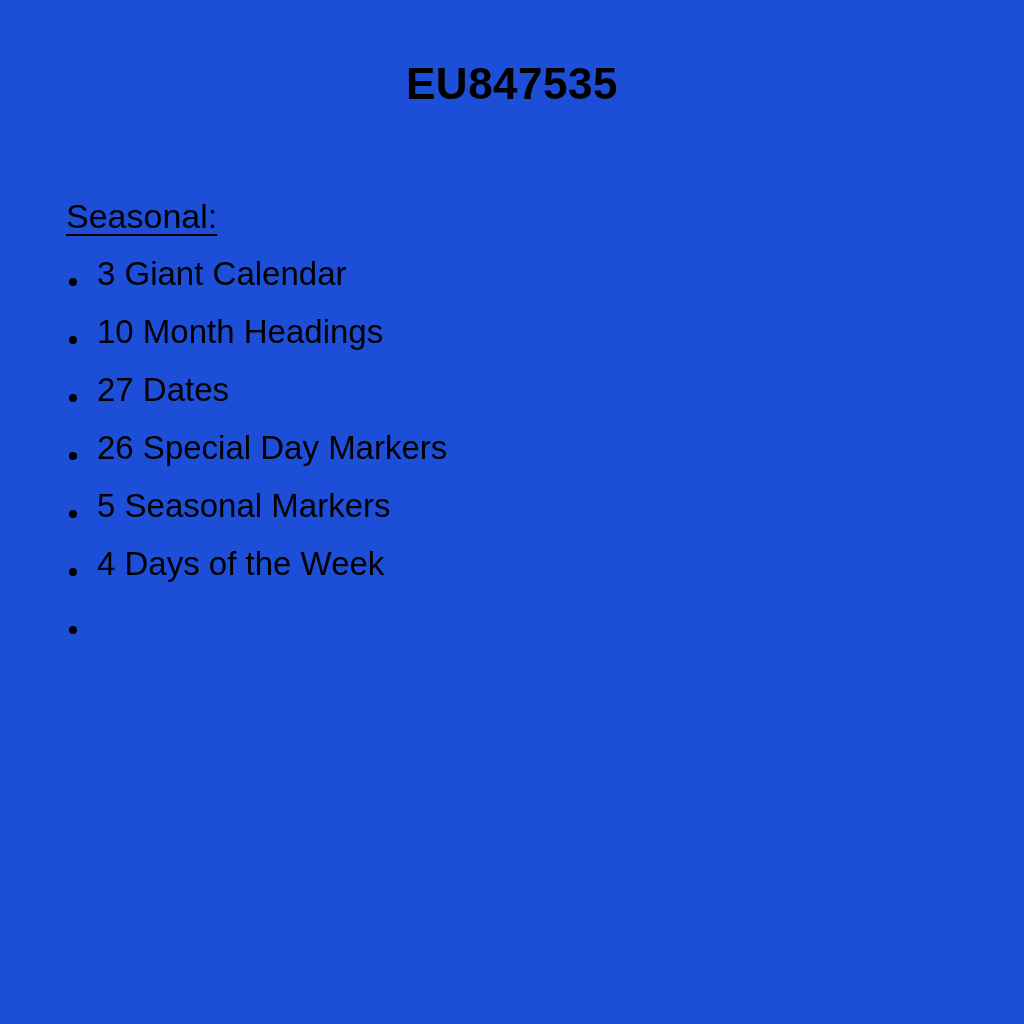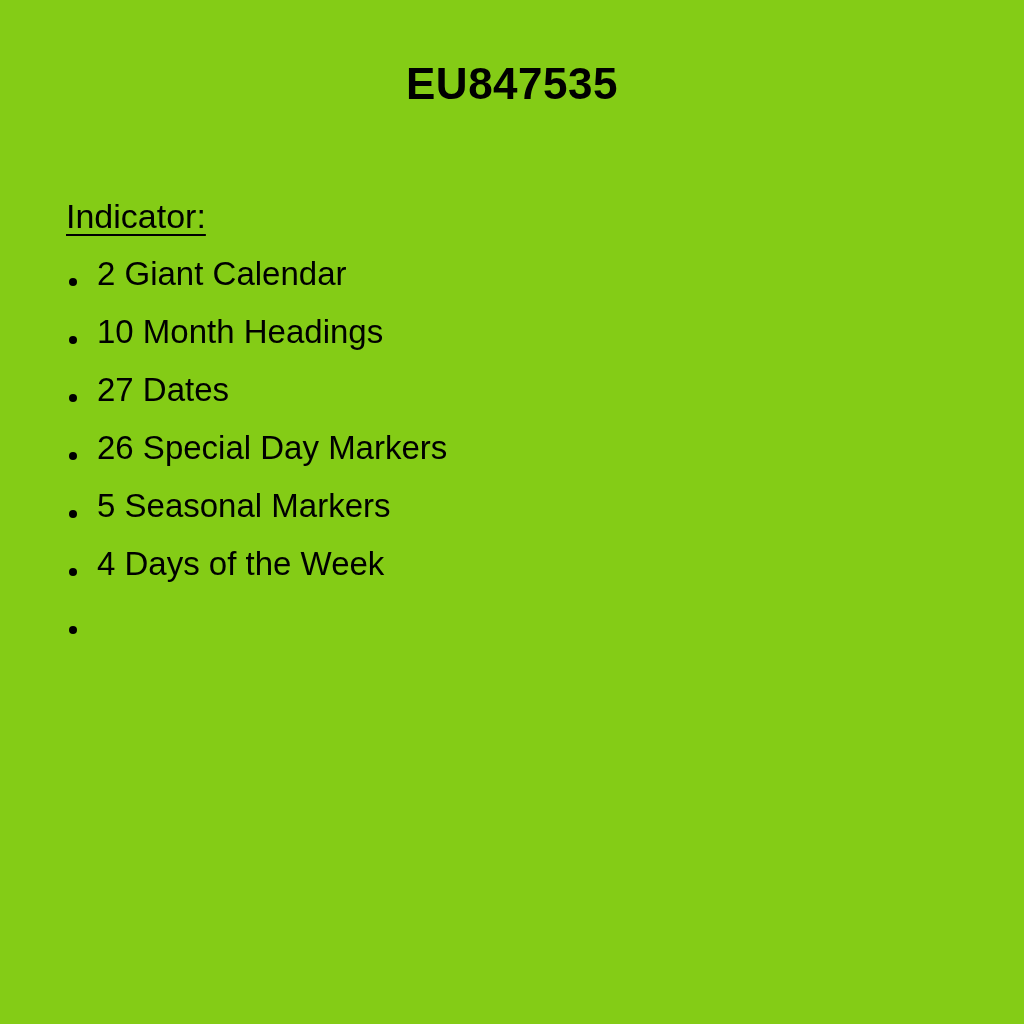--- a/index.html
+++ b/index.html
@@ -4,21 +4,21 @@
 <style>
   html, body {
     margin: 0;
     padding: 0;
     background: #ffffff;
   }
   .page {
     position: relative;
     width: 1024px;
     height: 1024px;
-    background: #84cc16;
+    background: #1d4ed8;
     overflow: hidden;
     font-family: "Liberation Sans", "DejaVu Sans", sans-serif;
     color: #000000;
   }
   .page-title {
     position: absolute;
     top: 60px;
     left: 0;
     width: 100%;
     margin: 0;
@@ -70,26 +70,26 @@
 </style>
 </head>
 <body>
 
 <div class="page">
 
   <h1 class="page-title">EU847535</h1>
 
   <div class="content">
 
-    <div class="includes-heading">Indicator:</div>
+    <div class="includes-heading">Seasonal:</div>
 
     <ul class="includes-list">
       <li>
         <span class="bullet"></span>
-        <span>2 Giant Calendar</span>
+        <span>3 Giant Calendar</span>
       </li>
       <li>
         <span class="bullet"></span>
         <span>10 Month Headings</span>
       </li>
       <li>
         <span class="bullet"></span>
         <span>27 Dates</span>
       </li>
       <li>

